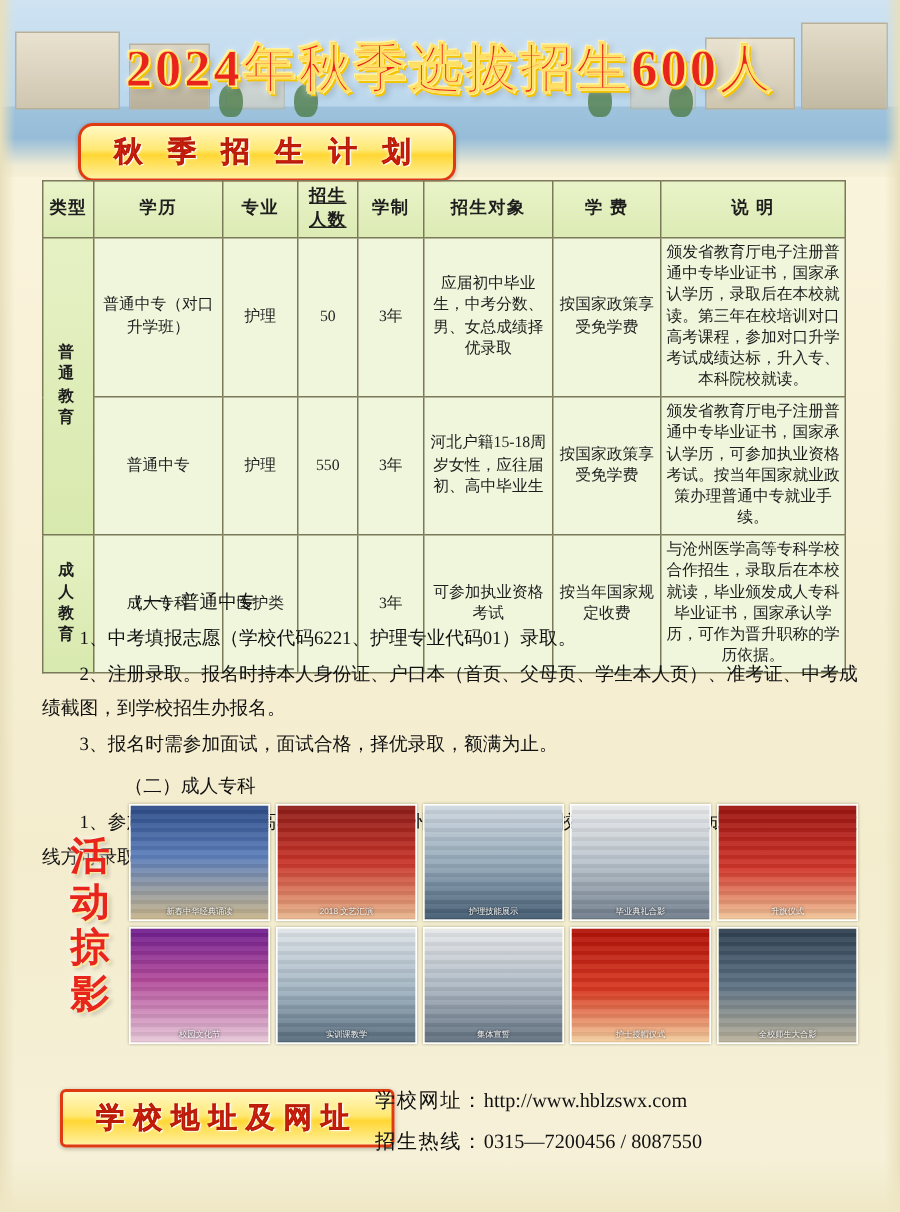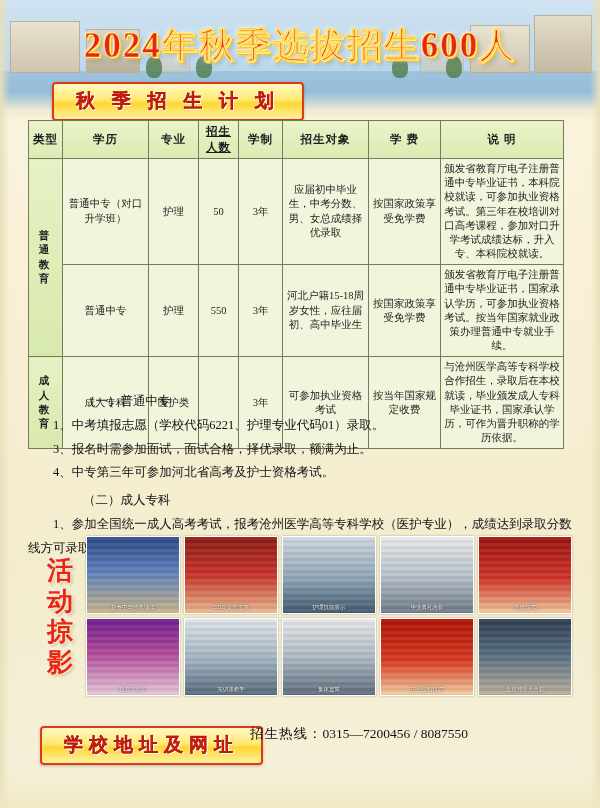--- a/index.html
+++ b/index.html
@@ -63,21 +63,21 @@
     border-radius:4px;
     box-shadow:0 1px 3px rgba(0,0,0,.25);
   }
   .banner span {
     font-family:"Liberation Serif", serif;
     font-size:19px; font-weight:bold; letter-spacing:6px;
     color:#e8241c;
     text-shadow:1px 1px 0 #fff, 0 0 3px #fff;
     -webkit-text-stroke:.3px #b81b08;
   }
-  .banner.b-plan { left:52px; top:82px; }
+  .banner.b-plan { left:52px; top:82px;border-radius:10px; }
   .banner.b-apply { left:52px; top:352px; }
   .banner.b-addr { left:40px; top:726px; }
 
   
   .tbl-wrap { position:absolute; left:28px; top:120px; width:536px; }
   table.plan { width:100%; border-collapse:collapse; table-layout:fixed; }
   table.plan th, table.plan td {
     border:1px solid #7a7a5a;
     font-family:"Liberation Serif", serif;
     font-size:10.5px; line-height:1.35; color:#1d1d1d;
@@ -198,21 +198,21 @@
       </thead>
       <tbody>
         <tr>
           <td class="vcat" rowspan="2">普 通 教 育</td>
           <td>普通中专（对口升学班）</td>
           <td>护理</td>
           <td>50</td>
           <td>3年</td>
           <td>应届初中毕业生，中考分数、男、女总成绩择优录取</td>
           <td>按国家政策享受免学费</td>
-          <td class="note">颁发省教育厅电子注册普通中专毕业证书，本科院校就读，可参加执业资格考试。第三年在校培训对口高考课程，参加对口升学考试成绩达标，升入专、本科院校就读。</td>
+          <td class="note">颁发省教育厅电子注册普通中专毕业证书，国家承认学历，录取后在本校就读。第三年在校培训对口高考课程，参加对口升学考试成绩达标，升入专、本科院校就读。</td>
         </tr>
         <tr>
           <td>普通中专</td>
           <td>护理</td>
           <td>550</td>
           <td>3年</td>
           <td>河北户籍15-18周岁女性，应往届初、高中毕业生</td>
           <td>按国家政策享受免学费</td>
           <td class="note">颁发省教育厅电子注册普通中专毕业证书，国家承认学历，可参加执业资格考试。按当年国家就业政策办理普通中专就业手续。</td>
         </tr>
@@ -227,22 +227,22 @@
           <td class="note">与沧州医学高等专科学校合作招生，录取后在本校就读，毕业颁发成人专科毕业证书，国家承认学历，可作为晋升职称的学历依据。</td>
         </tr>
       </tbody>
     </table>
   </div>
 
 
   <div class="body-text">
     <p class="h indent">（一）普通中专</p>
     <p class="indent">1、中考填报志愿（学校代码6221、护理专业代码01）录取。</p>
+    <p class="indent">2、注册录取。报名时持本人身份证、户口本（首页、父母页、学生本人页）、准考证、中考成绩截图，到学校招生办报名。</p>
     <p class="indent">3、报名时需参加面试，面试合格，择优录取，额满为止。</p>
-    <p class="indent">4、中专第三年可参加河北省高考及护士资格考试。</p>
     <p class="h indent">（二）成人专科</p>
     <p class="indent">1、参加全国统一成人高考考试，报考沧州医学高等专科学校（医护专业），成绩达到录取分数线方可录取。</p>
   </div>
 
   <div class="vtitle">活动掠影</div>
 
   <div class="gallery">
     <div class="grow">
       <div class="cell ph1">
         <div class="lbl">新春中华经典诵读</div>
@@ -278,20 +278,23 @@
       </div>
     </div>
   </div>
 
   <div class="banner b-addr">
     <span>学校地址及网址</span>
   </div>
 
   <div class="contact">
     <div class="row">
+      <span class="lab">学校网址：</span><span>http://www.hblzswx.com</span>
+    </div>
+    <div class="row">
       <span class="lab">招生热线：</span><span>0315—7200456 / 8087550</span>
     </div>
   </div>
 
   <div class="edge-l"></div>
   <div class="edge-r"></div>
   <div class="bottom-fade"></div>
 </div>
 
 </body></html>

